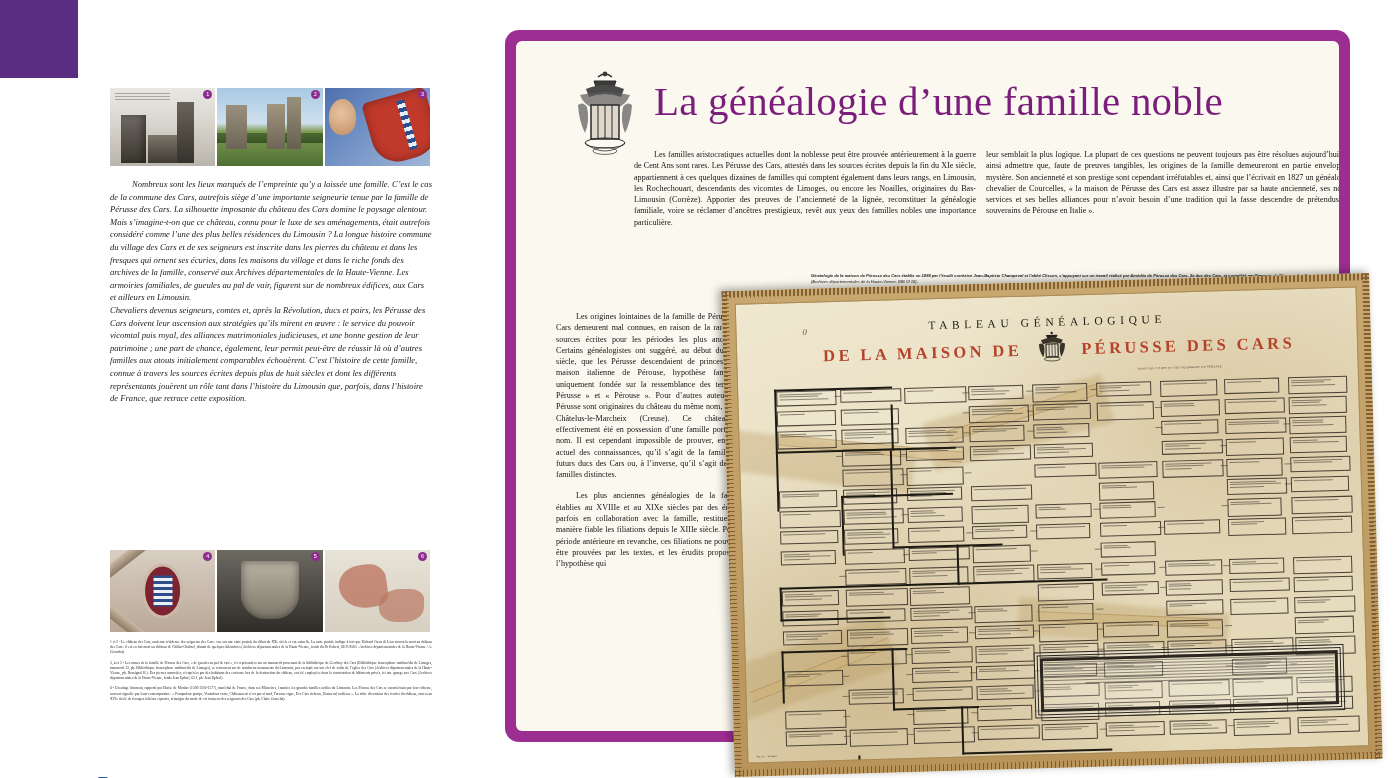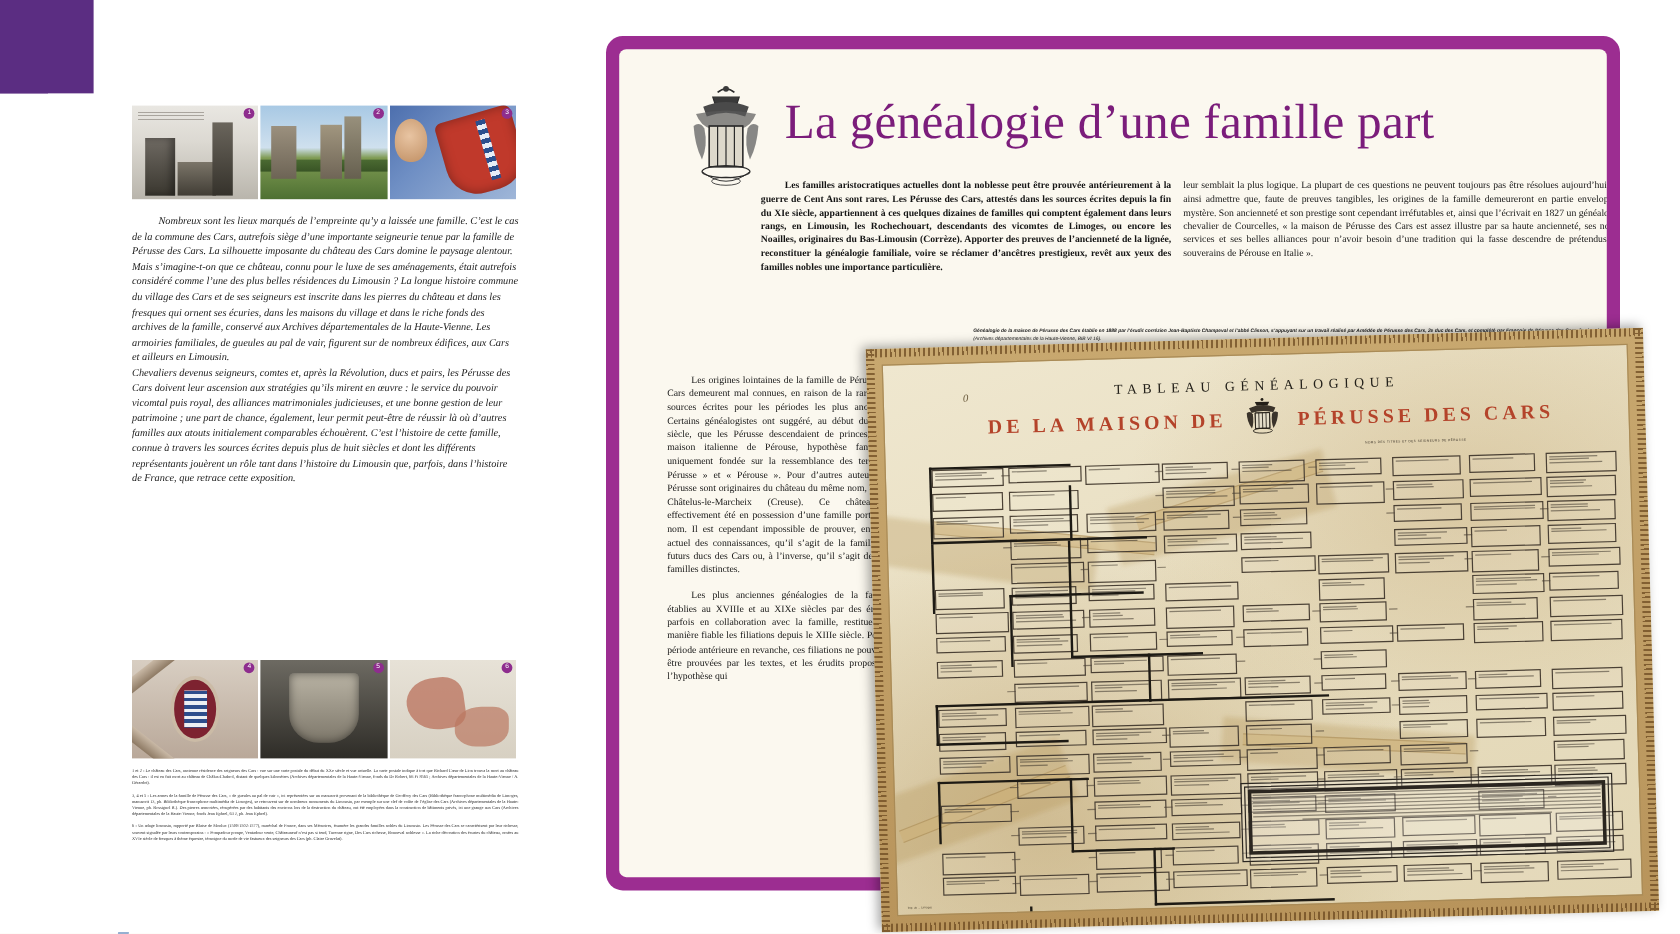--- a/index.html
+++ b/index.html
@@ -201,21 +201,20 @@
     font-size:8.1px;line-height:11.3px;color:#141414;
     text-align:justify;
   }
   .col p{margin:0 0 9px 0;text-indent:20px;}
   .col-left-top{
     position:absolute;left:10px;top:0;width:420px;
   }
   .col-left-top p{margin:0;text-indent:20px;}
   .col-left-top .lead{
     padding-left:78px;
-    font-weight:bold;
   }
 
   .col-left-rest{
     position:absolute;left:10px;top:162px;width:190px;
   }
   .col-left-rest p{margin:0 0 10px 0;text-indent:20px;}
 
   .col-right{
     position:absolute;left:440px;top:0;width:380px;
   }
@@ -412,21 +411,21 @@
           <line x1="48" y1="36" x2="48" y2="70"></line>
           <path d="M14 36 q5 -4 9 2 q3 14 -2 26 q-6 -12 -7 -28 z" fill="#6a6a6a" stroke="none" opacity=".8"></path>
           <path d="M68 36 q-5 -4 -9 2 q-3 14 2 26 q6 -12 7 -28 z" fill="#6a6a6a" stroke="none" opacity=".8"></path>
           <ellipse cx="41" cy="74" rx="20" ry="5"></ellipse>
           <path d="M21 74 q20 16 40 0" stroke-width=".8"></path>
           <ellipse cx="41" cy="82" rx="12" ry="3.4" stroke-width=".7"></ellipse>
         </g>
       </svg>
     </div>
 
-    <div class="panel-title">La généalogie d’une famille part</div>
+    <div class="panel-title">La généalogie d’une famille noble</div>
 
     <div class="cols">
       <div class="col col-left-top">
         <p class="lead">Les familles aristocratiques actuelles dont la noblesse peut être prouvée antérieurement à la guerre de Cent Ans sont rares. Les Pérusse des Cars, attestés dans les sources écrites depuis la fin du XIe siècle, appartiennent à ces quelques dizaines de familles qui comptent également dans leurs rangs, en Limousin, les Rochechouart, descendants des vicomtes de Limoges, ou encore les Noailles, originaires du Bas-Limousin (Corrèze). Apporter des preuves de l’ancienneté de la lignée, reconstituer la généalogie familiale, voire se réclamer d’ancêtres prestigieux, revêt aux yeux des familles nobles une importance particulière.</p>
       </div>
       <div class="col col-left-rest">
         <p>Les origines lointaines de la famille de Pérusse des Cars demeurent mal connues, en raison de la rareté des sources écrites pour les périodes les plus anciennes. Certains généalogistes ont suggéré, au début du XIXe siècle, que les Pérusse descendaient de princes de la maison italienne de Pérouse, hypothèse fantaisiste uniquement fondée sur la ressemblance des termes « Pérusse » et « Pérouse ». Pour d’autres auteurs, les Pérusse sont originaires du château du même nom, situé à Châtelus-le-Marcheix (Creuse). Ce château a effectivement été en possession d’une famille portant ce nom. Il est cependant impossible de prouver, en l’état actuel des connaissances, qu’il s’agit de la famille des futurs ducs des Cars ou, à l’inverse, qu’il s’agit de deux familles distinctes.</p>
         <p>Les plus anciennes généalogies de la famille, établies au XVIIIe et au XIXe siècles par des érudits, parfois en collaboration avec la famille, restituent de manière fiable les filiations depuis le XIIIe siècle. Pour la période antérieure en revanche, ces filiations ne pouvaient être prouvées par les textes, et les érudits proposèrent l’hypothèse qui</p>
       </div>
       <div class="col col-right">

